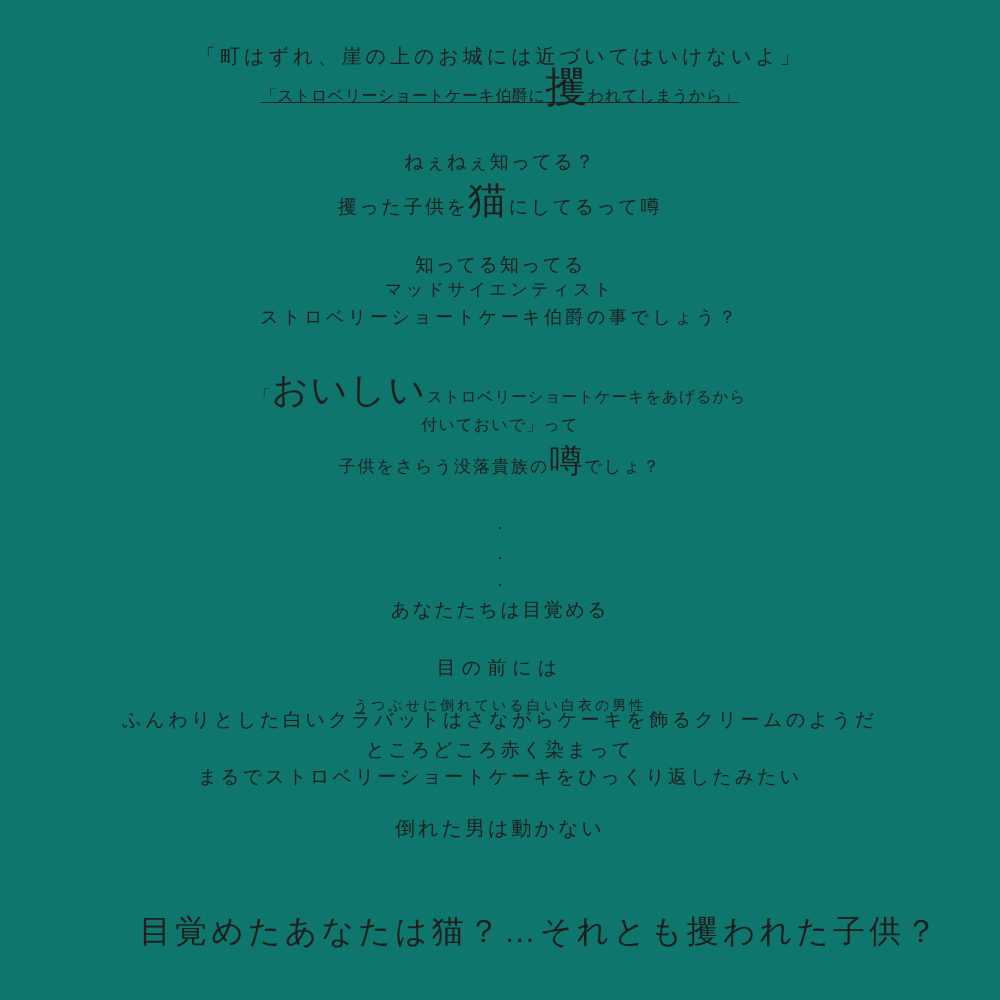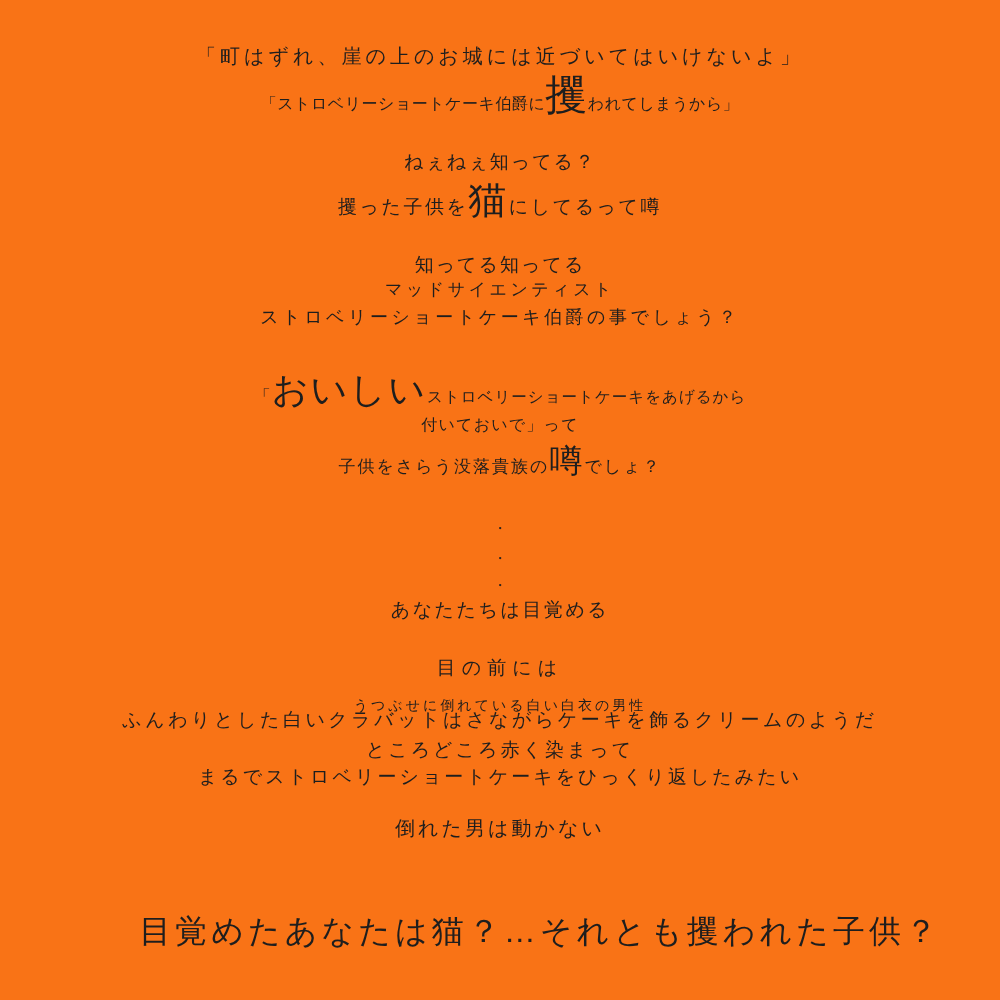--- a/index.html
+++ b/index.html
@@ -17,21 +17,21 @@
       left: 0;
       width: 1000px;
       text-align: center;
       line-height: 1;
       white-space: nowrap;
     }
     .big { line-height: 1; }
 
     
     .l1  { top: 46px;  font-size: 20px;   letter-spacing: 4px; }
-    .l2  { top: 74px;  font-size: 16px;   letter-spacing: 0.5px; }
+    .l2  { top: 66px;  font-size: 16px;   letter-spacing: 0.5px; text-decoration: underline; }
     .bk42 { font-size: 42px; }
 
     
     .l3  { top: 152px; font-size: 19px;   letter-spacing: 2px; }
     .l4  { top: 181px; font-size: 19px;   letter-spacing: 2.5px; }
     .bk38 { font-size: 38px; }
 
     
     .l5  { top: 255px; font-size: 19px;   letter-spacing: 2px; }
     .l6  { top: 281px; font-size: 17px;   letter-spacing: 3.5px; }
@@ -61,21 +61,21 @@
     .l15 { top: 740px; font-size: 19px;   letter-spacing: 3px; }
     .l16 { top: 767px; font-size: 19px;   letter-spacing: 3px; }
     .l17 { top: 818px; font-size: 20px;   letter-spacing: 3px; }
 
     
     .l18 { top: 915px; font-size: 32px;   letter-spacing: 4px; margin-left: 40px; }
   </style>
 </head>
 <body>
 
-<div class="poster" style="background: #f97316; color: rgb(30, 30, 30);">
+<div class="poster" style="background: #0f766e; color: rgb(30, 30, 30);">
 
   <div class="line l1">「町はずれ、崖の上のお城には近づいてはいけないよ」</div>
 
   <div class="line l2"><span>「ストロベリーショートケーキ伯爵に</span><span class="big bk42">攫</span><span>われてしまうから」</span></div>
 
   <div class="line l3">ねぇねぇ知ってる？</div>
 
   <div class="line l4"><span>攫った子供を</span><span class="big bk38">猫</span><span>にしてるって噂</span></div>
 
   <div class="line l5">知ってる知ってる</div>

